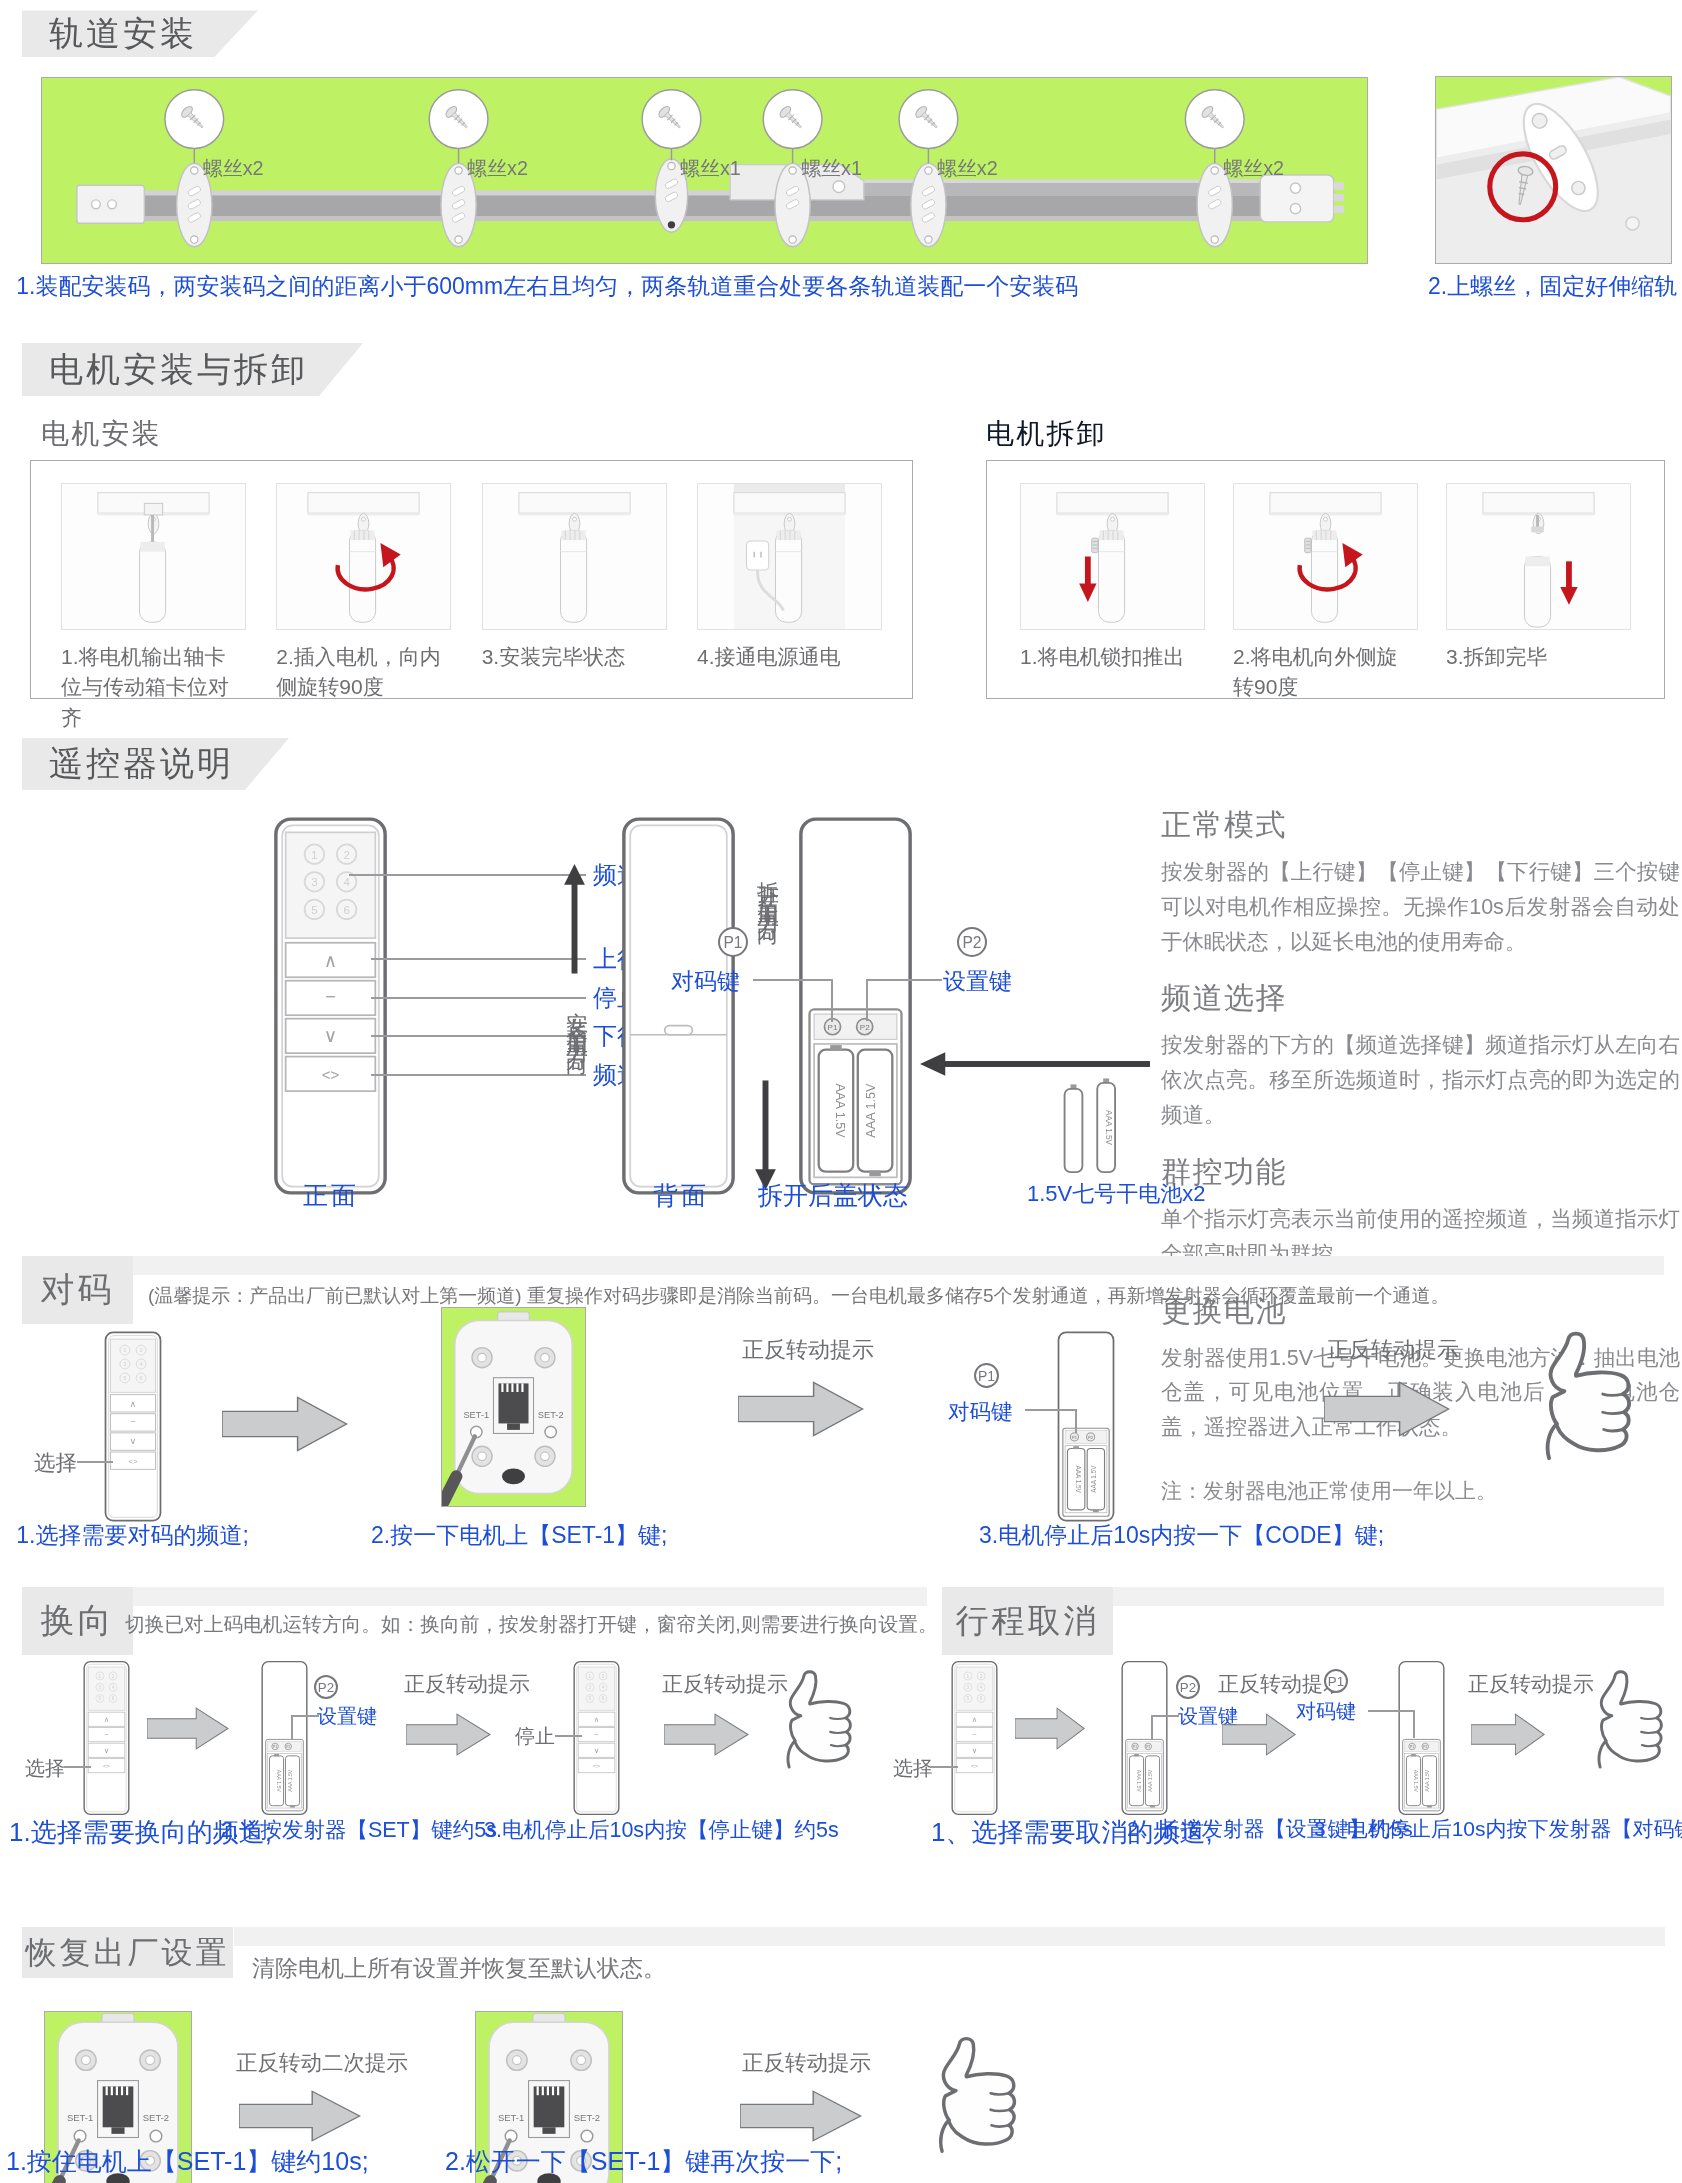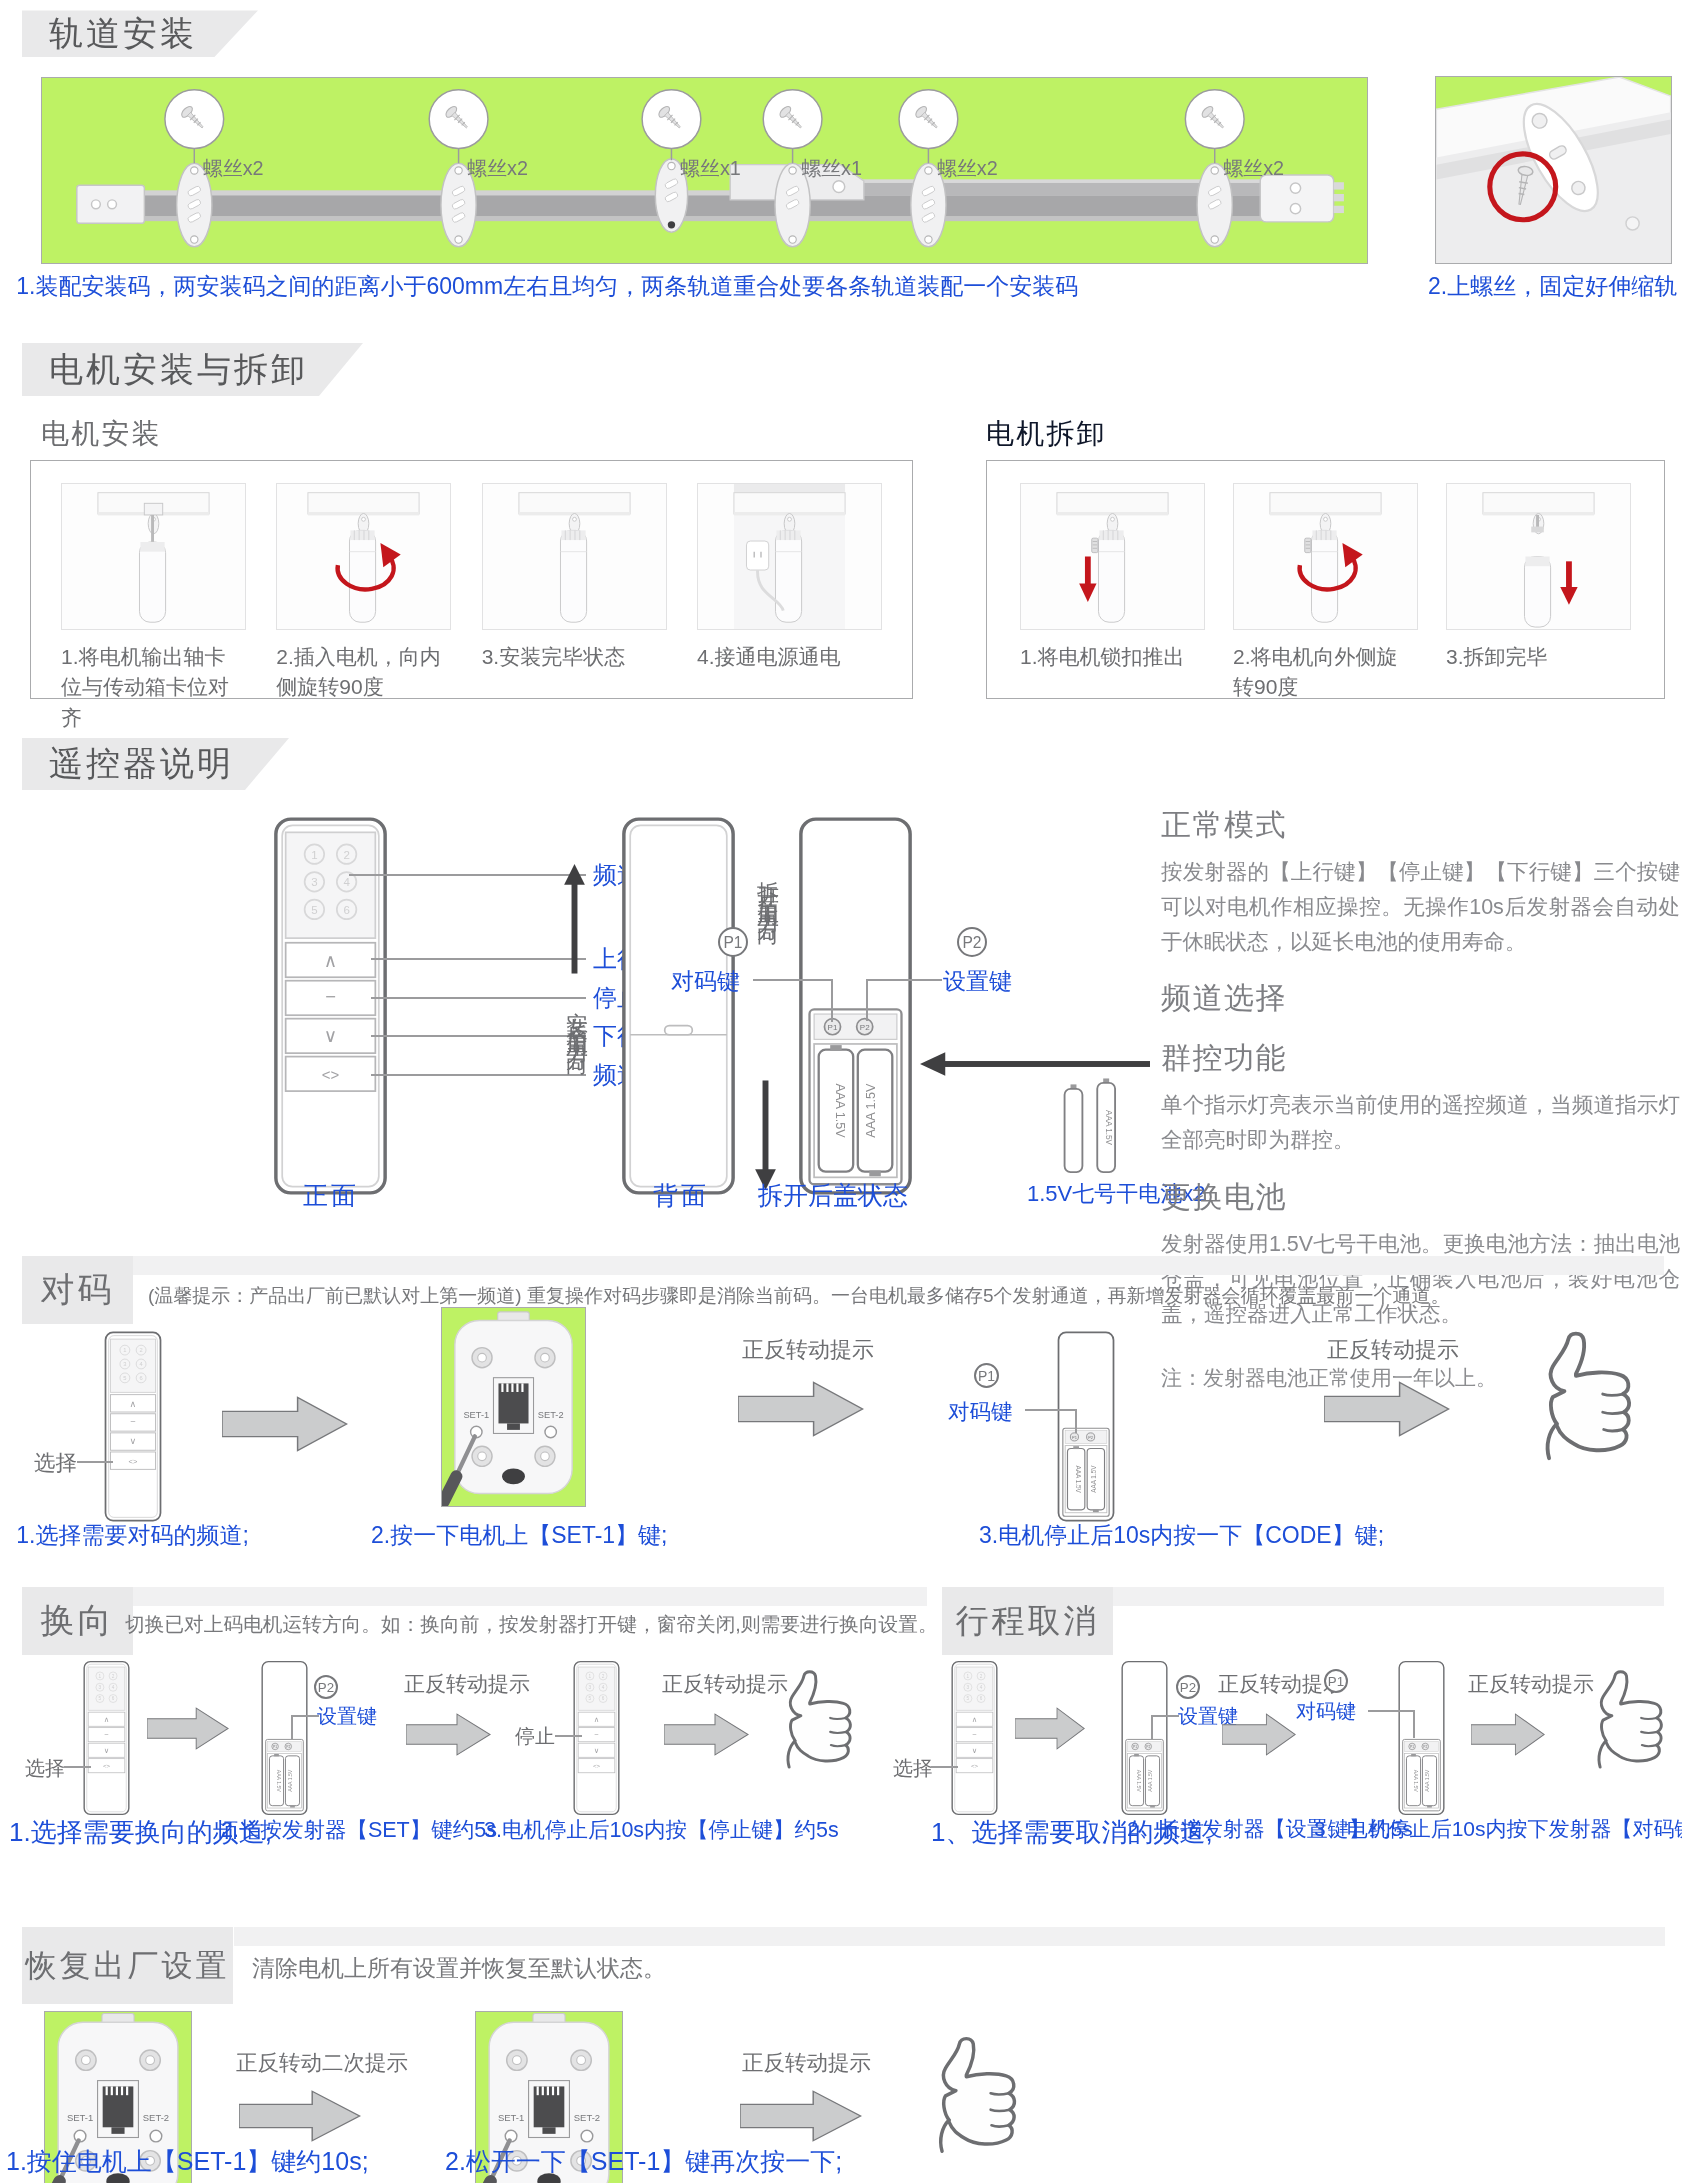--- a/index.html
+++ b/index.html
@@ -769,20 +769,21 @@
     <rect x="62" y="6" width="8" height="6" fill="#9a9a9c"></rect>
     <rect x="54" y="12" width="24" height="120" rx="8" fill="#fff" stroke="#808083" stroke-width="2.5"></rect>
     <text transform="rotate(90 66 72)" x="66" y="72" text-anchor="middle" font-size="11" fill="#8e8e90">AAA 1.5V</text>
   </svg>
   <div class="cap" style="left:1027px;top:1179px;font-size:22px">1.5V七号干电池x2</div>
 
   <div class="info" style="left:1161px;top:786px;width:519px">
     <div class="ih">正常模式</div>
     <div class="ip">按发射器的【上行键】【停止键】【下行键】三个按键可以对电机作相应操控。无操作10s后发射器会自动处于休眠状态，以延长电池的使用寿命。</div>
     <div class="ih">频道选择</div>
+    <div class="ip">按发射器的下方的【频道选择键】频道指示灯从左向右依次点亮。移至所选频道时，指示灯点亮的即为选定的频道。</div>
     <div class="ih">群控功能</div>
     <div class="ip">单个指示灯亮表示当前使用的遥控频道，当频道指示灯全部亮时即为群控。</div>
     <div class="ih">更换电池</div>
     <div class="ip">发射器使用1.5V七号干电池。更换电池方法：抽出电池仓盖，可见电池位置，正确装入电池后，装好电池仓盖，遥控器进入正常工作状态。</div>
     <div class="note">注：发射器电池正常使用一年以上。</div>
   </div>
 
   <div class="bar" style="left:133px;top:1256px;width:1531px"></div>
   <div class="sqhd" style="left:22px;top:1256px;width:111px;height:68px">
     <span>对码</span>
@@ -1129,21 +1130,21 @@
     <path d="M99,67 C90,69 84,69 78,67 M100,86 C91,88 84,88 78,86 M99,104 C91,106 84,106 79,104" fill="none" stroke="#6d6e71" stroke-width="3" stroke-linecap="round"></path>
     <path d="M30,98 C22,106 18,120 22,134" fill="none" stroke="#6d6e71" stroke-width="4" stroke-linecap="round"></path>
   </svg>
 </div>
 
   <div class="cap" style="left:931px;top:1815px;font-size:26px">1、选择需要取消的频道;</div>
   <div class="cap" style="left:1127px;top:1815px;font-size:21px">2、长按发射器【设置键】约5s</div>
   <div class="cap" style="left:1314px;top:1815px;font-size:21px">3、电机停止后10s内按下发射器【对码键】</div>
 
   <div class="bar" style="left:234px;top:1927px;width:1431px"></div>
-  <div class="sqhd" style="left:22px;top:1927px;width:211px;height:77px;font-size:31px">
+  <div class="sqhd" style="left:22px;top:1927px;width:211px;height:51px;font-size:31px">
     <span>恢复出厂设置</span>
   </div>
   <div class="cap" style="left:252px;top:1953px;font-size:23px;color:#77787b">清除电机上所有设置并恢复至默认状态。</div>
 
   <div class="box" style="left:44px;top:2011px;width:148px;height:199px;border-width:1.1px">
     <div class="cmp" style="width:100%;height:100%">
   <svg viewBox="0 0 200 270" preserveAspectRatio="xMidYMid meet">
     <rect x="78" y="2" width="44" height="16" rx="3" fill="#e8e8e9" stroke="#c9c9ca" stroke-width="1.5"></rect>
     <rect x="18" y="14" width="164" height="242" rx="34" fill="#f7f7f8" stroke="#d4d4d5" stroke-width="2"></rect>
     <circle cx="56" cy="66" r="14" fill="#e3e3e4" stroke="#bfbfc0" stroke-width="2"></circle>

